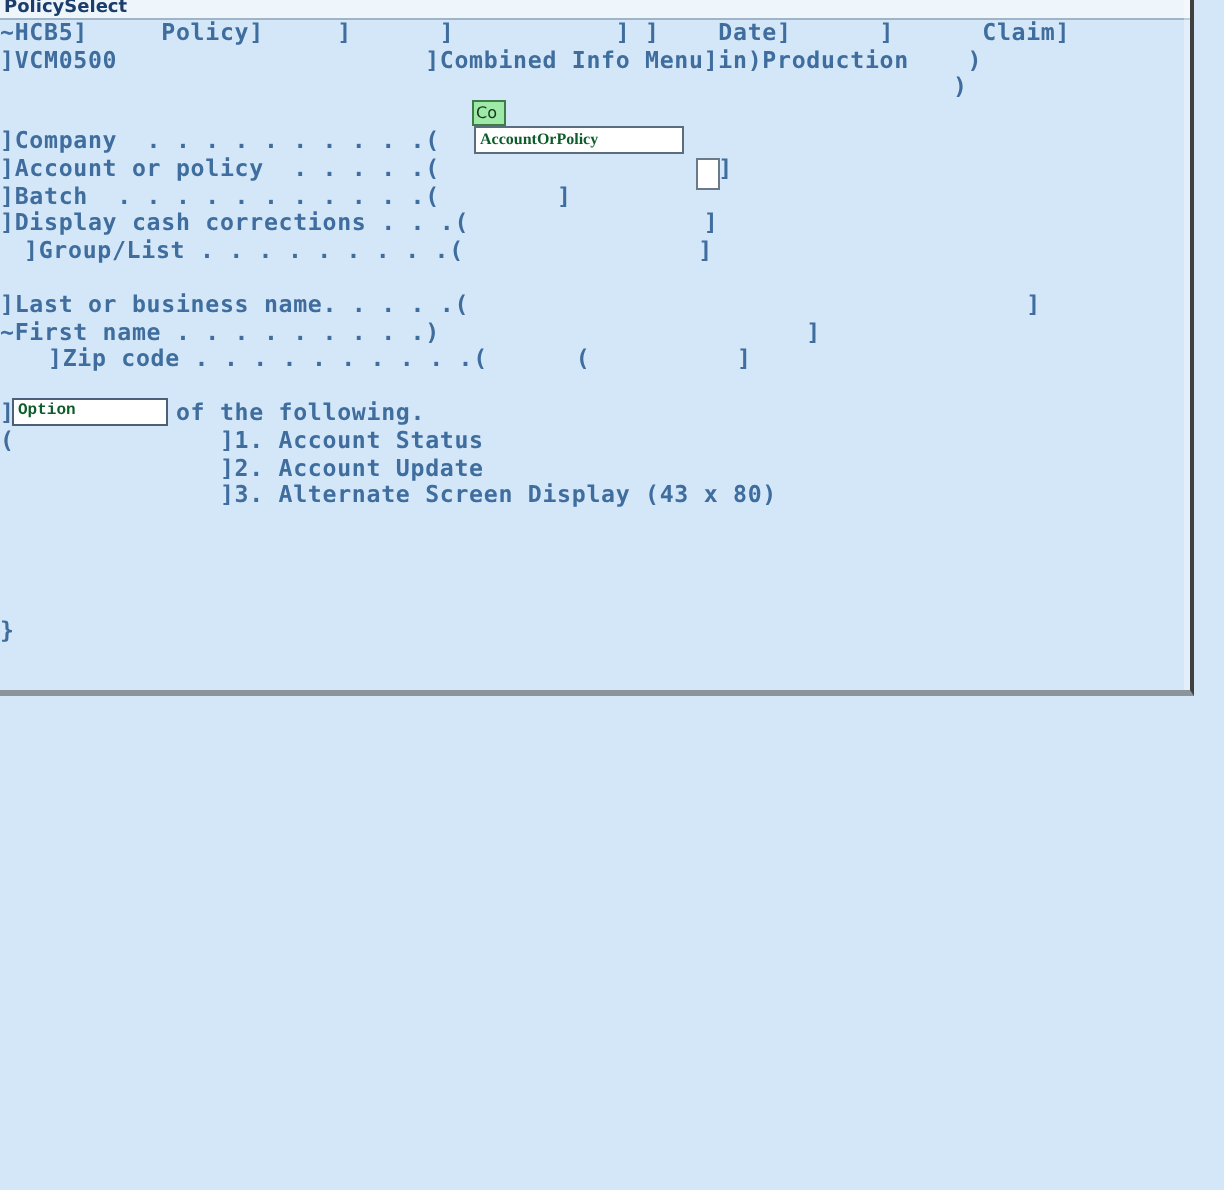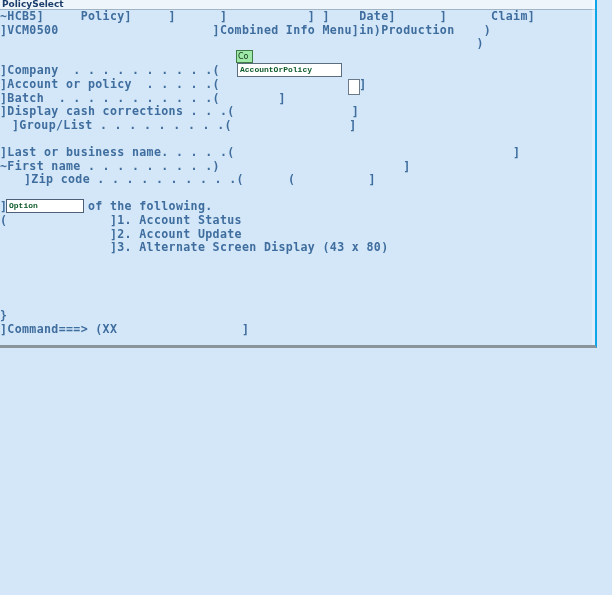--- a/index.html
+++ b/index.html
@@ -16,21 +16,21 @@
 
   
   #terminal-window {
     position: absolute;
     left: 0;
     top: 0;
     width: 597px;
     height: 348px;
     box-sizing: border-box;
     background: #d3e7f8;
-    border-right: 2px solid #0ea5e9;
+    border-right: 2px solid #404040;
     border-bottom: 3px solid #8b949b;
     overflow: hidden;
   }
   #terminal-window::after{
     content:"";
     position:absolute;
     right:0; top:0; bottom:0;
     width:3px;
     background:#ffffff;
     opacity:.35;
@@ -102,21 +102,21 @@
     font-weight: 400;
     overflow: hidden;
   }
   #account-or-policy-field {
     left: 237px;
     top: 63px;
     width: 105px;
     height: 14px;
     background: #ffffff;
     border: 1px solid #5a6e80;
-    font-family: Liberation Mono, monospace;
+    font-family: Liberation Serif, serif;
     font-size: 8px;
     line-height: 12px;
     color: #0e5c2a;
     padding-left: 2px;
     white-space: pre;
     font-weight: 600;
     overflow: hidden;
   }
   #batch-value-field {
     left: 348px;
@@ -170,21 +170,20 @@
       <div class="trow" style="top: 176.8px;"></div>
       <div class="trow" style="top: 190.4px;">]Select one of the following.</div>
       <div class="trow" style="top: 204px;">(              ]1. Account Status</div>
       <div class="trow" style="top: 217.6px;">               ]2. Account Update</div>
       <div class="trow" style="top: 231.2px;">               ]3. Alternate Screen Display (43 x 80)</div>
       <div class="trow" style="top: 244.8px;"></div>
       <div class="trow" style="top: 258.4px;"></div>
       <div class="trow" style="top: 272px;"></div>
       <div class="trow" style="top: 285.6px;"></div>
       <div class="trow" style="top: 299.2px;">}                                                                                  ]</div>
-      <div class="trow" style="top: 312.8px;">]Command===&gt; (XX                 ]</div>
     </div>
 
   <div class="ovl" id="company-value-field">Co</div>
 
   <div class="ovl" id="account-or-policy-field">AccountOrPolicy</div>
 
   <div class="ovl" id="batch-value-field"></div>
 
   <div class="ovl" id="option-field">Option</div>
 

